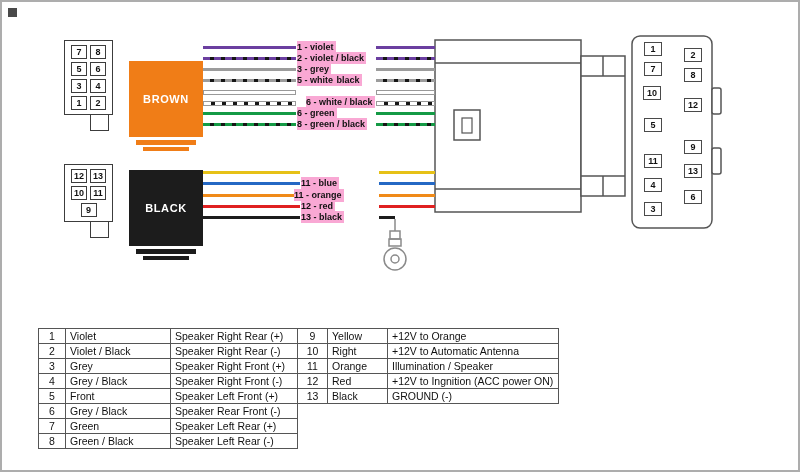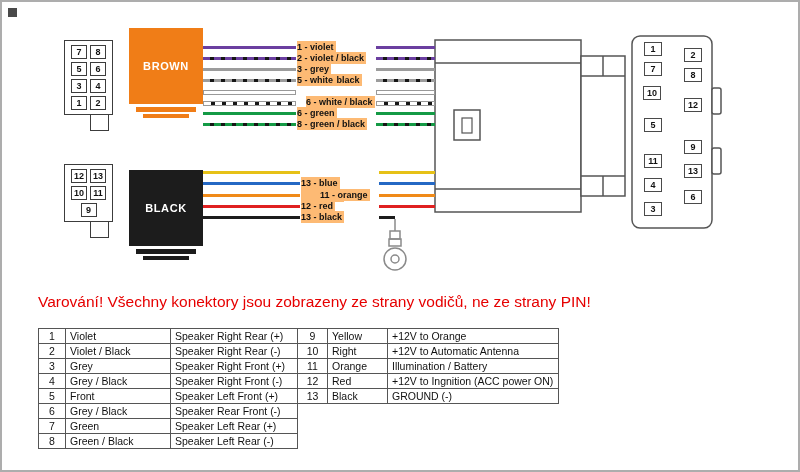--- a/index.html
+++ b/index.html
@@ -21,21 +21,21 @@
   .plug-wrap{position:absolute;width:74px;}
   .plug-box{width:74px;height:76px;display:flex;align-items:center;justify-content:center;
     color:#fff;font-weight:700;font-size:11px;letter-spacing:.6px;background:var(--c,#888);}
   .tail{background:var(--c,#888);}
   .tail1{margin:3px auto 0;width:60px;height:5px;}
   .tail2{margin:2px auto 0;width:46px;height:4px;}
 
   
   .wire{position:absolute;height:3px;z-index:1;}
   .wire.light{height:5px;border:1px solid #999;box-sizing:border-box;}
-  .wire-label{position:absolute;font-size:9px;font-weight:700;line-height:12px;white-space:nowrap;background:#fdba74;z-index:3;padding-right:2px;}
+  .wire-label{position:absolute;font-size:9px;font-weight:700;line-height:12px;white-space:nowrap;background:#f9a8d4;z-index:3;padding-right:2px;}
 
   
   .mid-connector{position:absolute;left:430px;top:28px;}
   .car-connector{position:absolute;left:628px;top:28px;width:100px;height:204px;}
   .car-pin{position:absolute;width:18px;height:14px;border:1px solid #4a4a4a;box-sizing:border-box;background:#fff;
     display:flex;align-items:center;justify-content:center;font-size:9px;font-weight:700;}
   .ground-svg{position:absolute;left:380px;top:217px;}
 
   
   .warning{position:absolute;left:36px;top:291px;font-size:15.5px;white-space:nowrap;}
@@ -74,21 +74,21 @@
     <div class="pin-grid" id="black-pin-grid">
         <div class="pin">12</div>
         <div class="pin">13</div>
         <div class="pin">10</div>
         <div class="pin">11</div>
         <div class="pin pin-span">9</div>
       </div>
     <div class="pin-tab"></div>
   </div>
 
-  <div class="plug-wrap" id="brown-plug" style="left: 127px; top: 26px; --c: #f07d17;">
+  <div class="plug-wrap" id="brown-plug" style="left: 127px; top: 59px; --c: #f07d17;">
     <div class="plug-box">
       <span>BROWN</span>
     </div>
     <div class="tail tail1"></div>
     <div class="tail tail2"></div>
   </div>
 
   <div class="plug-wrap" id="black-plug" style="left: 127px; top: 168px; --c: #1c1c1c;">
     <div class="plug-box">
       <span>BLACK</span>
@@ -119,24 +119,24 @@
       <div class="wire" style="left: 201px; top: 110px; width: 93px; background: rgb(20, 154, 69);"></div>
       <div class="wire-label" style="left: 295px; top: 105px;">6 - green</div>
       <div class="wire" style="left: 374px; top: 110px; width: 59px; background: rgb(20, 154, 69);"></div>
       <div class="wire" style="left: 201px; top: 121px; width: 93px; background: repeating-linear-gradient(90deg, rgb(20, 154, 69) 0px, rgb(20, 154, 69) 7px, rgb(22, 22, 22) 7px, rgb(22, 22, 22) 11px);"></div>
       <div class="wire-label" style="left: 295px; top: 116px;">8 - green / black</div>
       <div class="wire" style="left: 374px; top: 121px; width: 59px; background: repeating-linear-gradient(90deg, rgb(20, 154, 69) 0px, rgb(20, 154, 69) 7px, rgb(22, 22, 22) 7px, rgb(22, 22, 22) 11px);"></div>
       <div class="wire" style="left: 201px; top: 169px; width: 97px; background: rgb(230, 193, 23);"></div>
       <div class="wire-label" style="left: 299px; top: 164px; margin-top: 24px;">9 - yellow</div>
       <div class="wire" style="left: 377px; top: 169px; width: 56px; background: rgb(230, 193, 23);"></div>
       <div class="wire" style="left: 201px; top: 180px; width: 97px; background: rgb(36, 104, 196);"></div>
-      <div class="wire-label" style="left: 299px; top: 175px;">13 - blue</div>
+      <div class="wire-label" style="left: 299px; top: 175px;">11 - blue</div>
       <div class="wire" style="left: 377px; top: 180px; width: 56px; background: rgb(36, 104, 196);"></div>
       <div class="wire" style="left: 201px; top: 192px; width: 97px; background: rgb(240, 138, 24);"></div>
-      <div class="wire-label" style="left: 299px; top: 187px; padding-left: 19px;">11 - orange</div>
+      <div class="wire-label" style="left: 292px; top: 187px;">11 - orange</div>
       <div class="wire" style="left: 377px; top: 192px; width: 56px; background: rgb(240, 138, 24);"></div>
       <div class="wire" style="left: 201px; top: 203px; width: 97px; background: rgb(224, 32, 32);"></div>
       <div class="wire-label" style="left: 299px; top: 198px;">12 - red</div>
       <div class="wire" style="left: 377px; top: 203px; width: 56px; background: rgb(224, 32, 32);"></div>
       <div class="wire" style="left: 201px; top: 214px; width: 97px; background: rgb(29, 29, 29);"></div>
       <div class="wire-label" style="left: 299px; top: 209px;">13 - black</div>
       <div class="wire" style="left: 377px; top: 214px; width: 16px; background: rgb(29, 29, 29);"></div>
     </div>
 
   <svg class="ground-svg" width="30" height="60" viewBox="0 0 30 60">
@@ -182,21 +182,20 @@
         <div class="car-pin" style="left: 14px; top: 88px;">5</div>
         <div class="car-pin" style="left: 54px; top: 110px;">9</div>
         <div class="car-pin" style="left: 14px; top: 124px;">11</div>
         <div class="car-pin" style="left: 54px; top: 134px;">13</div>
         <div class="car-pin" style="left: 14px; top: 148px;">4</div>
         <div class="car-pin" style="left: 54px; top: 160px;">6</div>
         <div class="car-pin" style="left: 14px; top: 172px;">3</div>
       </div>
   </div>
 
-  <div class="warning" id="warning" style="color: rgb(230, 0, 0);">Varování! Všechny konektory jsou zobrazeny ze strany vodičů, ne ze strany PIN!</div>
 
   <div class="tables">
     <table class="tbl-left">
       <colgroup>
           <col>
           <col>
           <col>
         </colgroup>
       <tbody id="left-tbody">
           <tr>
@@ -254,21 +253,21 @@
             <td>+12V to Orange</td>
           </tr>
           <tr>
             <td class="num">10</td>
             <td>Right</td>
             <td>+12V to Automatic Antenna</td>
           </tr>
           <tr>
             <td class="num">11</td>
             <td>Orange</td>
-            <td>Illumination / Battery</td>
+            <td>Illumination / Speaker</td>
           </tr>
           <tr>
             <td class="num">12</td>
             <td>Red</td>
             <td>+12V to Ingnition (ACC power ON)</td>
           </tr>
           <tr>
             <td class="num">13</td>
             <td>Black</td>
             <td>GROUND (-)</td>

